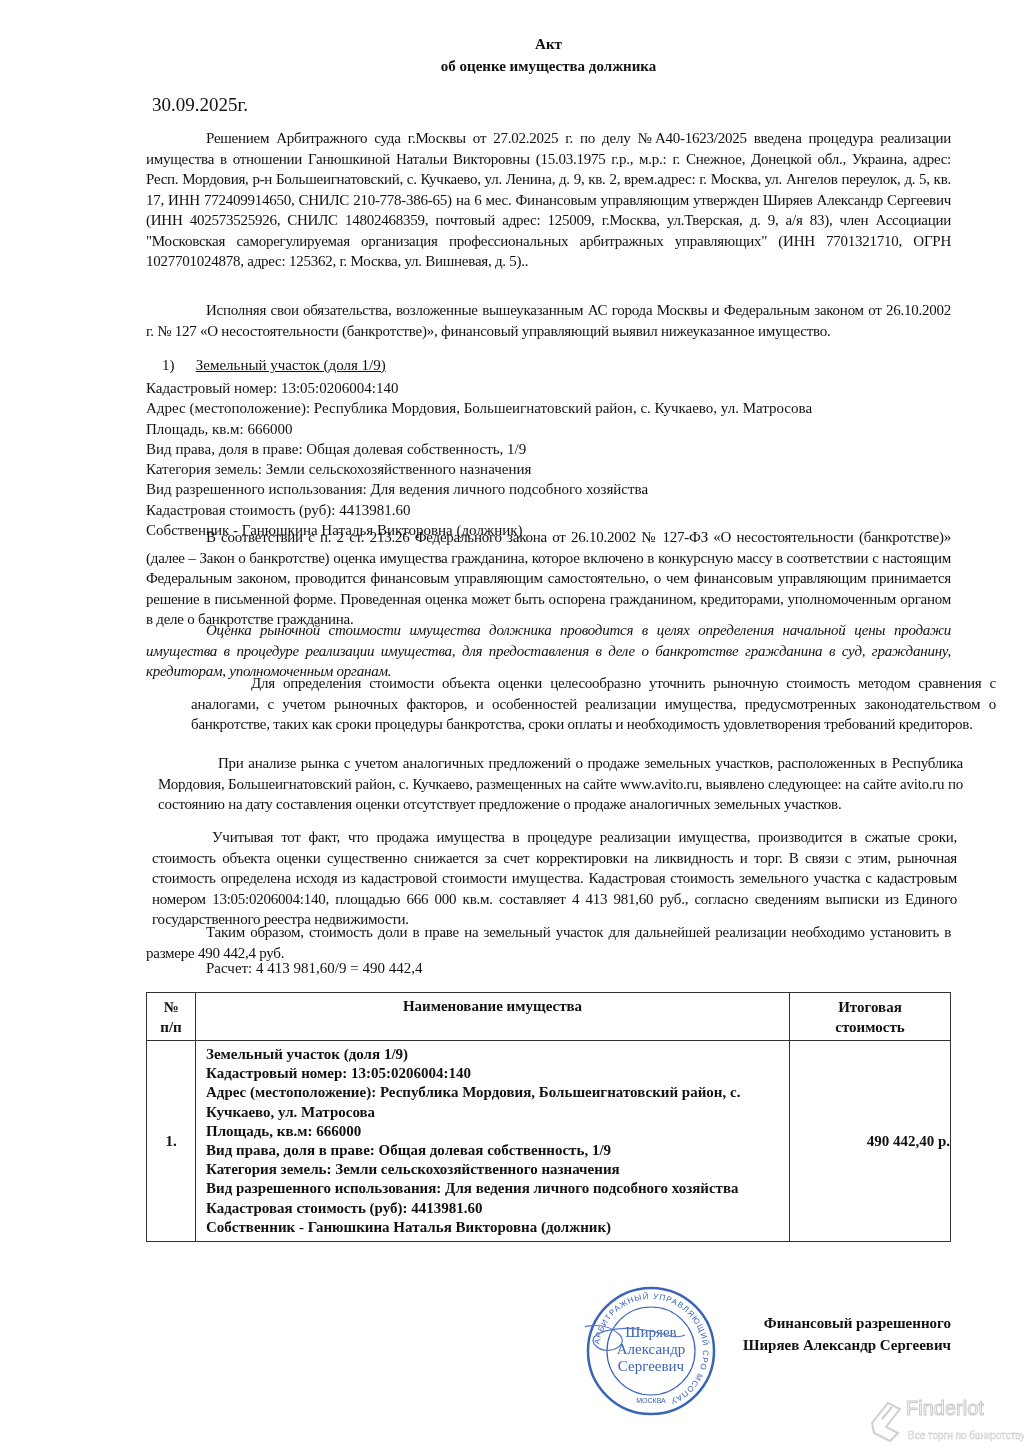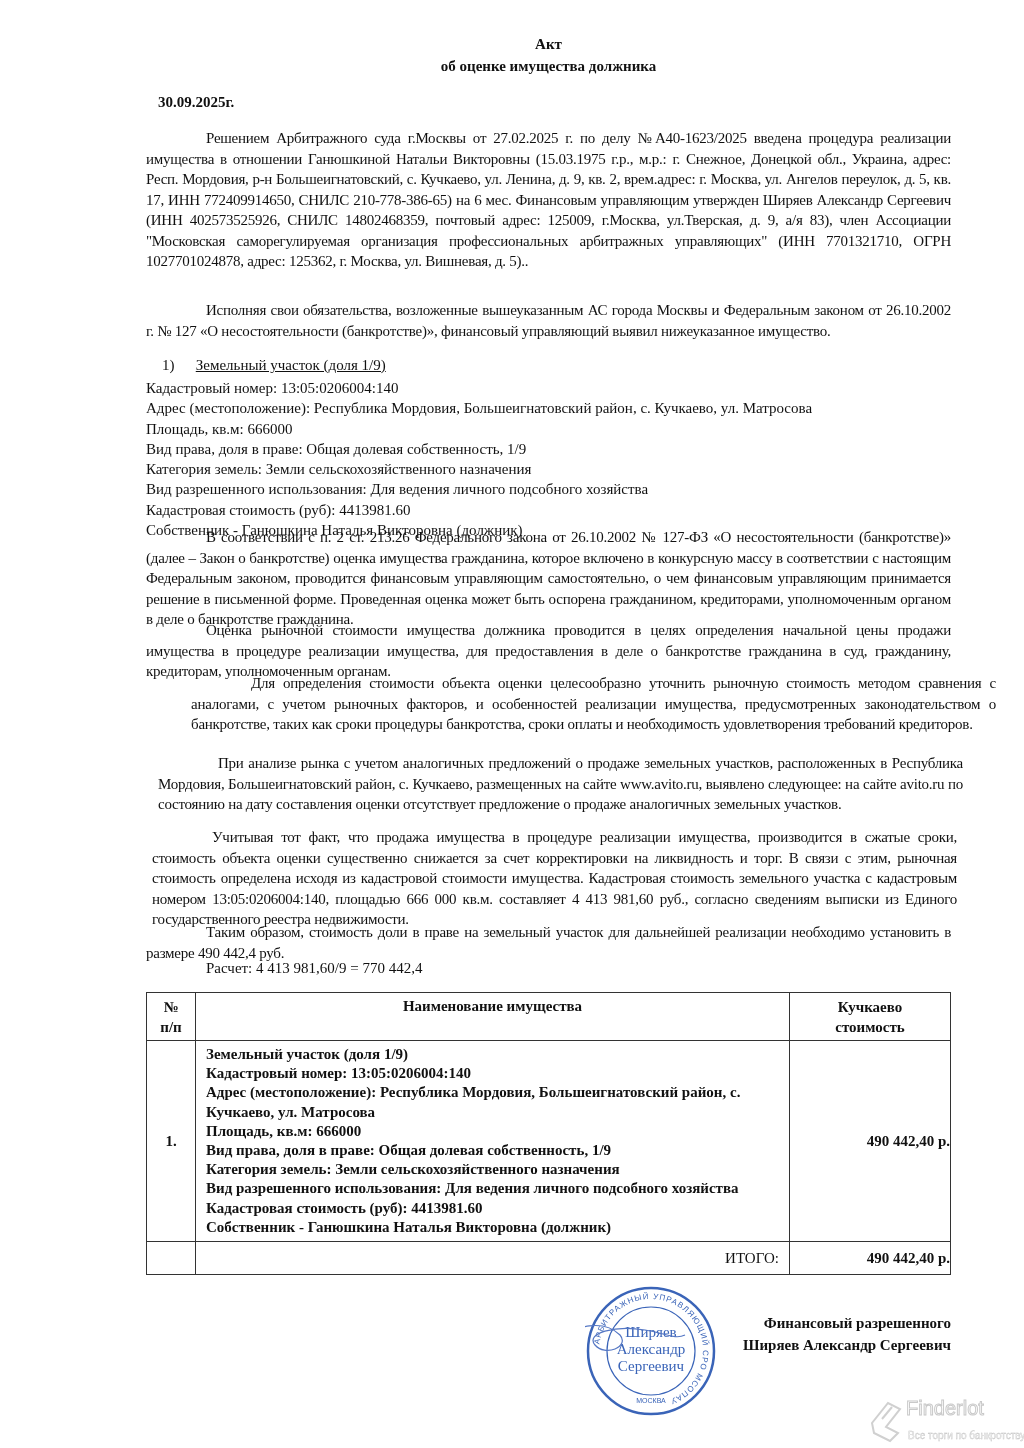--- a/index.html
+++ b/index.html
@@ -2,32 +2,32 @@
 <html><head>
 <meta charset="utf-8">
 <style>
   html, body { margin: 0; padding: 0; background: #ffffff; }
   body { width: 1024px; height: 1448px; position: relative; overflow: hidden;
          font-family: "Liberation Serif", "DejaVu Serif", serif; color: #111; }
   .page { position: absolute; left: 146px; top: 0; width: 805px; }
   .title { position: absolute; left: 0; width: 805px; text-align: center; font-weight: bold; font-size: 15px; }
   .t1 { top: 36px; }
   .t2 { top: 58px; }
-  .date { position: absolute; top: 94px; left: 12px; font-weight: bold; font-size: 15px; }
+  .date { position: absolute; top: 94px; left: 6px; font-weight: normal; font-size: 19px; }
   .para { position: absolute; left: 0; width: 805px; font-size: 15px; line-height: 20.5px;
           text-align: justify; text-indent: 60px; margin: 0; letter-spacing: -0.25px; }
   .p1 { top: 128px; }
   .p2 { top: 300px; }
   .item-head { position: absolute; top: 357px; left: 16px; font-weight: normal; font-size: 15px; }
   .item-head .num { display: inline-block; width: 30px; }
   .item-head .lbl { text-decoration: underline; }
   .props { position: absolute; top: 378px; left: 0; width: 805px; font-size: 15px; line-height: 20.3px; }
   .props div { white-space: nowrap; }
   .p3 { top: 527px; }
-  .p4 { top: 620px; }
+  .p4 { top: 620px; font-style: italic; }
   .p5 { top: 673px; margin-left: 45px; }
   .p6 { top: 753px; margin-left: 12px; }
   .p7 { top: 827px; margin-left: 6px; }
   .p8 { top: 922px; }
   .calc { position: absolute; top: 960px; left: 60px; font-size: 15px; }
   table.prop { position: absolute; top: 992px; left: 0; width: 805px; border-collapse: collapse;
                font-size: 15px; font-weight: bold; }
   table.prop td, table.prop th { border: 1.3px solid #333; vertical-align: middle; padding: 0; }
   table.prop th { font-weight: bold; text-align: center; line-height: 20px; height: 44px; }
   .c1 { width: 48px; text-align: center; }
@@ -69,55 +69,50 @@
     <div>Кадастровая стоимость (руб): 4413981.60</div>
     <div>Собственник - Ганюшкина Наталья Викторовна (должник)</div>
   </div>
 
   <p class="para p3">В соответствии с п. 2 ст. 213.26 Федерального закона от 26.10.2002 № 127-ФЗ «О несостоятельности (банкротстве)» (далее – Закон о банкротстве) оценка имущества гражданина, которое включено в конкурсную массу в соответствии с настоящим Федеральным законом, проводится финансовым управляющим самостоятельно, о чем финансовым управляющим принимается решение в письменной форме. Проведенная оценка может быть оспорена гражданином, кредиторами, уполномоченным органом в деле о банкротстве гражданина.</p>
   <p class="para p4">Оценка рыночной стоимости имущества должника проводится в целях определения начальной цены продажи имущества в процедуре реализации имущества, для предоставления в деле о банкротстве гражданина в суд, гражданину, кредиторам, уполномоченным органам.</p>
   <p class="para p5">Для определения стоимости объекта оценки целесообразно уточнить рыночную стоимость методом сравнения с аналогами, с учетом рыночных факторов, и особенностей реализации имущества, предусмотренных законодательством о банкротстве, таких как сроки процедуры банкротства, сроки оплаты и необходимость удовлетворения требований кредиторов.</p>
   <p class="para p6">При анализе рынка с учетом аналогичных предложений о продаже земельных участков, расположенных в Республика Мордовия, Большеигнатовский район, с. Кучкаево, размещенных на сайте www.avito.ru, выявлено следующее: на сайте avito.ru по состоянию на дату составления оценки отсутствует предложение о продаже аналогичных земельных участков.</p>
   <p class="para p7">Учитывая тот факт, что продажа имущества в процедуре реализации имущества, производится в сжатые сроки, стоимость объекта оценки существенно снижается за счет корректировки на ликвидность и торг. В связи с этим, рыночная стоимость определена исходя из кадастровой стоимости имущества. Кадастровая стоимость земельного участка с кадастровым номером 13:05:0206004:140, площадью 666 000 кв.м. составляет 4 413 981,60 руб., согласно сведениям выписки из Единого государственного реестра недвижимости.</p>
   <p class="para p8">Таким образом, стоимость доли в праве на земельный участок для дальнейшей реализации необходимо установить в размере 490 442,4 руб.</p>
-  <div class="calc">Расчет: 4 413 981,60/9 = 770 442,4</div>
+  <div class="calc">Расчет: 4 413 981,60/9 = 490 442,4</div>
 
   <table class="prop">
     <tbody>
         <tr>
       <th class="c1">
         <div>№</div>
         <div>п/п</div>
       </th>
       <th style="vertical-align: top; padding-top: 3px;">
         <span>Наименование имущества</span>
       </th>
       <th class="c3">
-        <div>Кучкаево</div>
+        <div>Итоговая</div>
         <div>стоимость</div>
       </th>
     </tr>
     <tr>
       <td class="c1">1.</td>
       <td class="desc">
         <div>Земельный участок (доля 1/9)</div>
         <div>Кадастровый номер: 13:05:0206004:140</div>
         <div>Адрес (местоположение): Республика Мордовия, Большеигнатовский район, с. Кучкаево, ул. Матросова</div>
         <div>Площадь, кв.м: 666000</div>
         <div>Вид права, доля в праве: Общая долевая собственность, 1/9</div>
         <div>Категория земель: Земли сельскохозяйственного назначения</div>
         <div>Вид разрешенного использования: Для ведения личного подсобного хозяйства</div>
         <div>Кадастровая стоимость (руб): 4413981.60</div>
         <div>Собственник - Ганюшкина Наталья Викторовна (должник)</div>
       </td>
-      <td class="c3">490 442,40 р.</td>
-    </tr>
-    <tr class="totrow">
-      <td class="c1"></td>
-      <td class="totlbl">ИТОГО:</td>
       <td class="c3">490 442,40 р.</td>
     </tr>
   </tbody>
     </table>
 </div>
 
 <svg class="stamp" viewBox="0 0 132 132">
   <defs>
     <path id="ring" d="M66,66 m-52,0 a52,52 0 1,1 104,0 a52,52 0 1,1 -104,0"></path>
   </defs>

